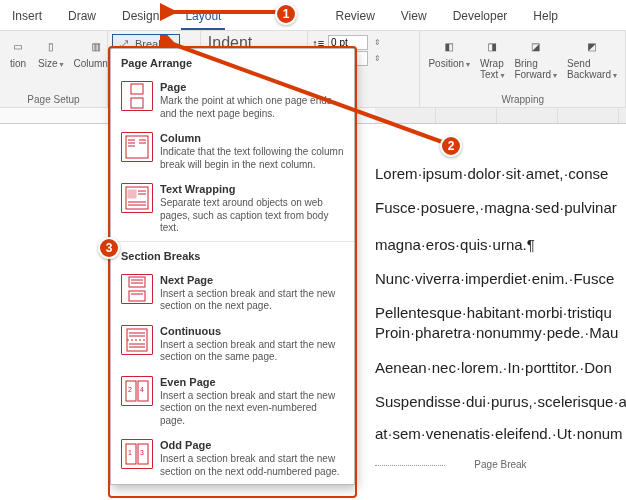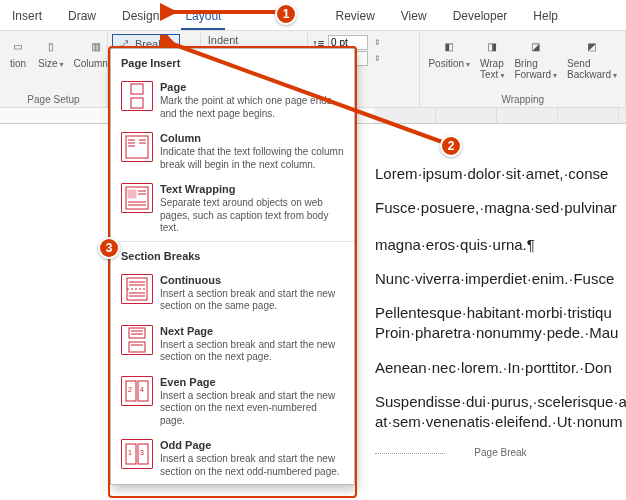--- a/index.html
+++ b/index.html
@@ -13,21 +13,21 @@
 .ribbon-group { display: flex; flex-direction: column; justify-content: space-between; border-right: 1px solid #ddd; padding: 3px 4px 1px 4px; }
 .ribbon-row { display: flex; gap: 2px; align-items: flex-start; }
 .ribbon-btn { display: flex; flex-direction: column; align-items: center; gap: 2px; padding: 2px 4px; cursor: pointer; color: #555; font-size: 10px; }
 .ribbon-btn .ic { width: 20px; height: 20px; display: flex; align-items: center; justify-content: center; }
 .ribbon-btn.small { flex-direction: row; font-size: 11px; gap: 4px; padding: 2px 4px; }
 .ribbon-btn.small .ic { width: 14px; height: 14px; }
 .group-label { text-align: center; font-size: 10px; color: #666; padding-bottom: 1px; }
 .caret { font-size: 8px; margin-left: 2px; color: #777; }
 .indent-row { display: flex; align-items: center; gap: 4px; font-size: 11px; margin: 1px 0; }
 .indent-row input { width: 40px; font-size: 10px; border: 1px solid #bbb; padding: 1px 2px; }
-.col-label { font-size: 11px; color: #555; padding: 0 3px 2px 3px; }
+.col-label { font-size: 16px; color: #555; padding: 0 3px 2px 3px; }
 
 .ruler { height: 16px; background: #fafafa; border-bottom: 1px solid #ccc; position: relative; }
 .ruler::before { content: ""; position: absolute; left: 375px; right: 0; top: 0; bottom: 0; background: repeating-linear-gradient(to right, #eee, #eee 60px, #ddd 60px, #ddd 61px); }
 
 .doc { padding: 40px 0 0 375px; font-family: "Times New Roman", serif; font-size: 15px; color: #222; line-height: 1.35; }
 .doc p { margin-bottom: 14px; white-space: nowrap; overflow: hidden; }
 .page-break { text-align: center; font-size: 10px; color: #666; position: relative; margin-top: 8px; }
 .page-break::before, .page-break::after { content: ""; position: absolute; top: 50%; width: 70px; border-top: 1px dotted #999; }
 .page-break::before { left: 0; }
 .page-break::after { right: -80px; }
@@ -138,27 +138,27 @@
 <div class="ruler"></div>
 
 <div class="doc">
   <p>Lorem·ipsum·dolor·sit·amet,·conse</p>
   <p style="margin-bottom:16px">Fusce·posuere,·magna·sed·pulvinar</p>
   <p>magna·eros·quis·urna.¶</p>
   <p>Nunc·viverra·imperdiet·enim.·Fusce</p>
   <p style="margin-bottom:0">Pellentesque·habitant·morbi·tristiqu</p>
   <p>Proin·pharetra·nonummy·pede.·Mau</p>
   <p>Aenean·nec·lorem.·In·porttitor.·Don</p>
-  <p style="margin-bottom:0">Suspendisse·dui·purus,·scelerisque·a</p>
+  <p style="margin-bottom:12px">Suspendisse·dui·purus,·scelerisque·a</p>
   <p>at·sem·venenatis·eleifend.·Ut·nonum</p>
   <div class="page-break">Page Break</div>
 </div>
 
 <div class="dropdown">
-  <div class="dd-section-title">Page Insert</div>
+  <div class="dd-section-title">Page Arrange</div>
 
   <div class="dd-item">
     <div class="dd-icon">
       <svg viewBox="0 0 28 26">
           <rect x="8" y="1" width="12" height="10" fill="none" stroke="#c23"></rect>
           <rect x="8" y="15" width="12" height="10" fill="none" stroke="#c23"></rect>
         </svg>
     </div>
     <div class="dd-text">
       <div class="dd-title">Page</div>
@@ -198,47 +198,47 @@
       <div class="dd-title">Text Wrapping</div>
       <div class="dd-desc">Separate text around objects on web pages, such as caption text from body text.</div>
     </div>
   </div>
 
   <div class="dd-section-title">Section Breaks</div>
 
   <div class="dd-item">
     <div class="dd-icon">
       <svg viewBox="0 0 28 26">
+          <rect x="6" y="1" width="16" height="10" fill="none" stroke="#c23"></rect>
+          <line x1="8" y1="4" x2="20" y2="4" stroke="#c23"></line>
+          <line x1="8" y1="7" x2="20" y2="7" stroke="#c23"></line>
+          <rect x="6" y="15" width="16" height="10" fill="none" stroke="#c23"></rect>
+          <line x1="8" y1="18" x2="20" y2="18" stroke="#c23"></line>
+        </svg>
+    </div>
+    <div class="dd-text">
+      <div class="dd-title">Next Page</div>
+      <div class="dd-desc">Insert a section break and start the new section on the next page.</div>
+    </div>
+  </div>
+
+  <div class="dd-item">
+    <div class="dd-icon">
+      <svg viewBox="0 0 28 26">
           <rect x="4" y="2" width="20" height="22" fill="none" stroke="#c23"></rect>
           <line x1="6" y1="6" x2="22" y2="6" stroke="#c23"></line>
           <line x1="6" y1="9" x2="22" y2="9" stroke="#c23"></line>
           <line x1="4" y1="13" x2="24" y2="13" stroke="#c23" stroke-dasharray="2"></line>
           <line x1="6" y1="17" x2="22" y2="17" stroke="#c23"></line>
           <line x1="6" y1="20" x2="22" y2="20" stroke="#c23"></line>
         </svg>
     </div>
     <div class="dd-text">
       <div class="dd-title">Continuous</div>
       <div class="dd-desc">Insert a section break and start the new section on the same page.</div>
-    </div>
-  </div>
-
-  <div class="dd-item">
-    <div class="dd-icon">
-      <svg viewBox="0 0 28 26">
-          <rect x="6" y="1" width="16" height="10" fill="none" stroke="#c23"></rect>
-          <line x1="8" y1="4" x2="20" y2="4" stroke="#c23"></line>
-          <line x1="8" y1="7" x2="20" y2="7" stroke="#c23"></line>
-          <rect x="6" y="15" width="16" height="10" fill="none" stroke="#c23"></rect>
-          <line x1="8" y1="18" x2="20" y2="18" stroke="#c23"></line>
-        </svg>
-    </div>
-    <div class="dd-text">
-      <div class="dd-title">Next Page</div>
-      <div class="dd-desc">Insert a section break and start the new section on the next page.</div>
     </div>
   </div>
 
   <div class="dd-item">
     <div class="dd-icon">
       <svg viewBox="0 0 28 26">
           <rect x="3" y="3" width="10" height="20" fill="none" stroke="#c23"></rect>
           <text x="5" y="14" font-size="7" fill="#c23">2</text>
           <rect x="15" y="3" width="10" height="20" fill="none" stroke="#c23"></rect>
           <text x="17" y="14" font-size="7" fill="#c23">4</text>

